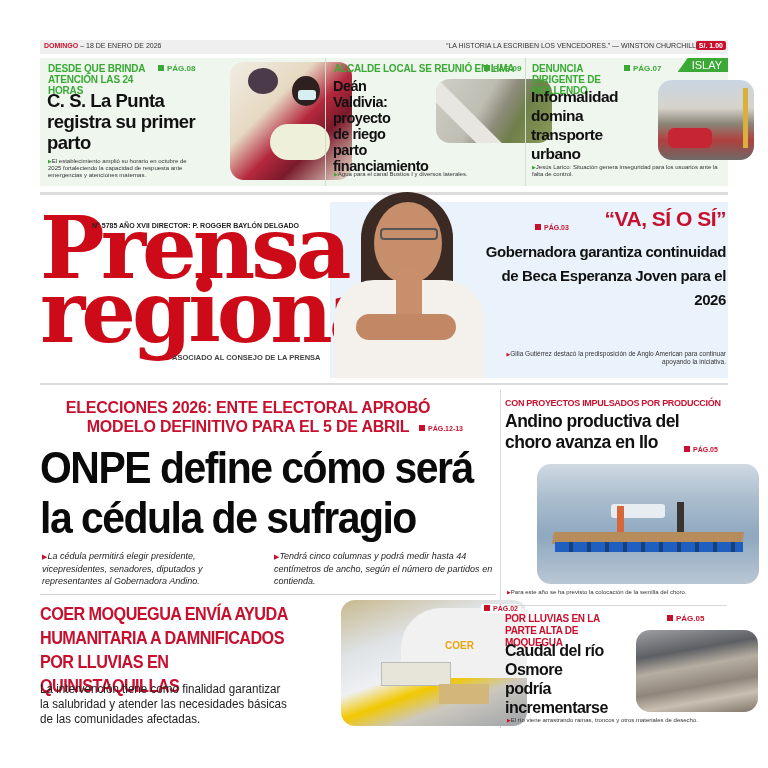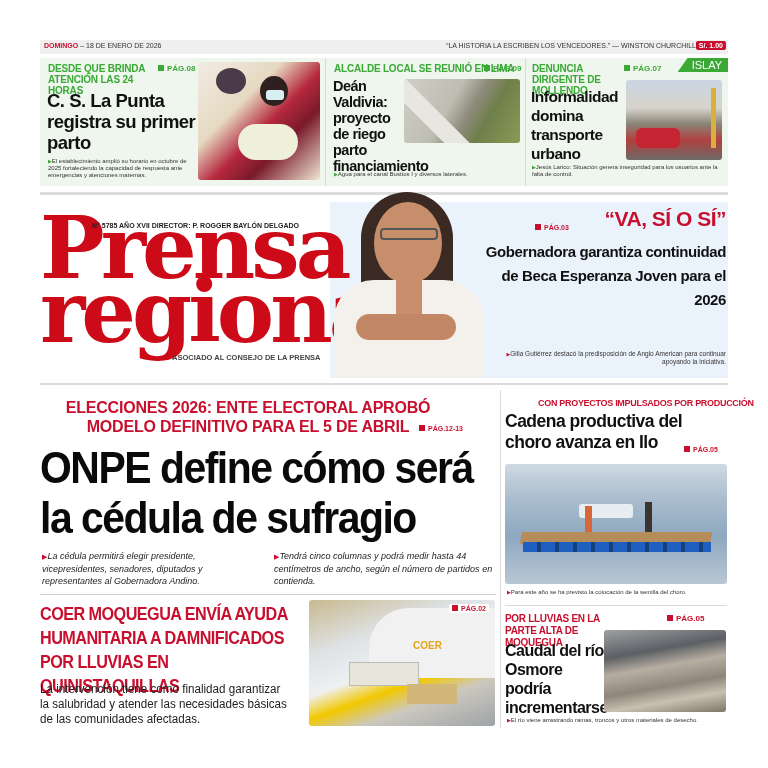--- a/index.html
+++ b/index.html
@@ -21,21 +21,21 @@
   .kicker-green { color: #3aa935; font-weight: 700; font-size: 10px; line-height: 11px; letter-spacing: -0.2px; font-family: "Liberation Sans", sans-serif; }
   .pag-green { color: #3aa935; font-weight: 700; font-size: 8px; }
   .pag-green::before { content: ""; display: inline-block; width: 6px; height: 6px; background: #3aa935; margin-right: 3px; vertical-align: 0; }
   .pag-red { color: #c8102e; font-weight: 700; font-size: 7px; }
   .pag-red::before { content: ""; display: inline-block; width: 6px; height: 6px; background: #c8102e; margin-right: 3px; vertical-align: 0; }
   .t-head { font-weight: 700; color: #111; letter-spacing: -0.5px; font-family: "Liberation Sans", sans-serif; }
   .t-sub { font-size: 6px; line-height: 7px; color: #333; }
   .t-sub::before { content: "\25B6 "; color: #3aa935; font-size: 5px; }
   .islay { position: absolute; right: 0; top: 0; background: #3aa935; color: #fff; font-weight: 400; font-size: 11px; padding: 1px 6px 1px 14px; clip-path: polygon(10px 0, 100% 0, 100% 100%, 0 100%); }
 
-  .photo { position: absolute; border-radius: 3px; overflow: hidden; }
+  .photo { position: absolute; border-radius: 14px; overflow: hidden; margin-left: 32px; }
 
   
   .divider { height: 3px; background: #dcdcdc; }
 
   
   .masthead-info { left: 92px; top: 222px; font-size: 7px; font-weight: 700; color: #222; }
   .logo { left: 40px; top: 208px; color: #cc0a18; font-family: "DejaVu Serif", serif; font-weight: 700; letter-spacing: -4px; }
   .logo .l1 { position: absolute; left: 0; top: 0; font-size: 86px; line-height: 80px; }
   .logo .l2 { position: absolute; left: 0; top: 64px; font-size: 86px; line-height: 80px; white-space: nowrap; }
   .assoc { left: 172px; top: 353px; font-size: 7.5px; font-weight: 700; color: #444; }
@@ -160,22 +160,22 @@
 </div>
 <div class="abs coer-sub">La intervención tiene como finalidad garantizar la salubridad y atender las necesidades básicas de las comunidades afectadas.</div>
 <div class="abs photo" style="left:309px;top:600px;width:186px;height:126px;background:linear-gradient(160deg,#c8b98f 0%,#dfe3e6 30%,#eef0f2 50%,#f2c800 62%,#ccc8bf 75%,#9ea3a7 100%);">
   <div style="position:absolute;left:60px;top:8px;width:126px;height:70px;background:#f1f1f2;border-radius:40px 0 0 0;"></div>
   <div style="position:absolute;left:104px;top:40px;font-weight:700;font-size:10px;color:#e6a515;">COER</div>
   <div style="position:absolute;left:40px;top:62px;width:70px;height:24px;background:#e7e4da;border:1px solid #bbb;"></div>
   <div style="position:absolute;left:98px;top:84px;width:50px;height:20px;background:#d3b77a;"></div>
   <div style="position:absolute;right:6px;top:4px;background:#fff;padding:1px 3px;border-radius:2px;" class="pag-red">PÁG.02</div>
 </div>
 
-<div class="abs r-kicker" style="left:505px;top:398px;margin-left:33px;">CON PROYECTOS IMPULSADOS POR PRODUCCIÓN</div>
-<div class="abs r-head" style="left:505px;top:411px;width:210px;">Cadena productiva del choro avanza en Ilo</div>
+<div class="abs r-kicker" style="left:505px;top:398px;">CON PROYECTOS IMPULSADOS POR PRODUCCIÓN</div>
+<div class="abs r-head" style="left:505px;top:411px;width:210px;">Andino productiva del choro avanza en Ilo</div>
 <div class="abs pag-red" style="left:684px;top:446px;">PÁG.05</div>
 <div class="abs photo" style="left:505px;top:464px;width:222px;height:120px;background:linear-gradient(180deg,#cfd9e2 0%,#a9bccd 30%,#8ea8c0 60%,#b9c7d4 100%);">
   <div style="position:absolute;left:16px;top:68px;width:190px;height:12px;background:#b78c5b;transform:skewX(-10deg);"></div>
   <div style="position:absolute;left:18px;top:78px;width:188px;height:10px;background:repeating-linear-gradient(90deg,#1f5fbf 0 14px,#15407e 14px 18px);"></div>
   <div style="position:absolute;left:74px;top:40px;width:54px;height:14px;background:#e7edf0;border-radius:3px;"></div>
   <div style="position:absolute;left:140px;top:38px;width:7px;height:30px;background:#3a3430;"></div>
   <div style="position:absolute;left:80px;top:42px;width:7px;height:26px;background:#d7663a;"></div>
 </div>
 <div class="abs r-sub" style="left:507px;top:589px;">Para este año se ha previsto la colocación de la semilla del choro.</div>
 

